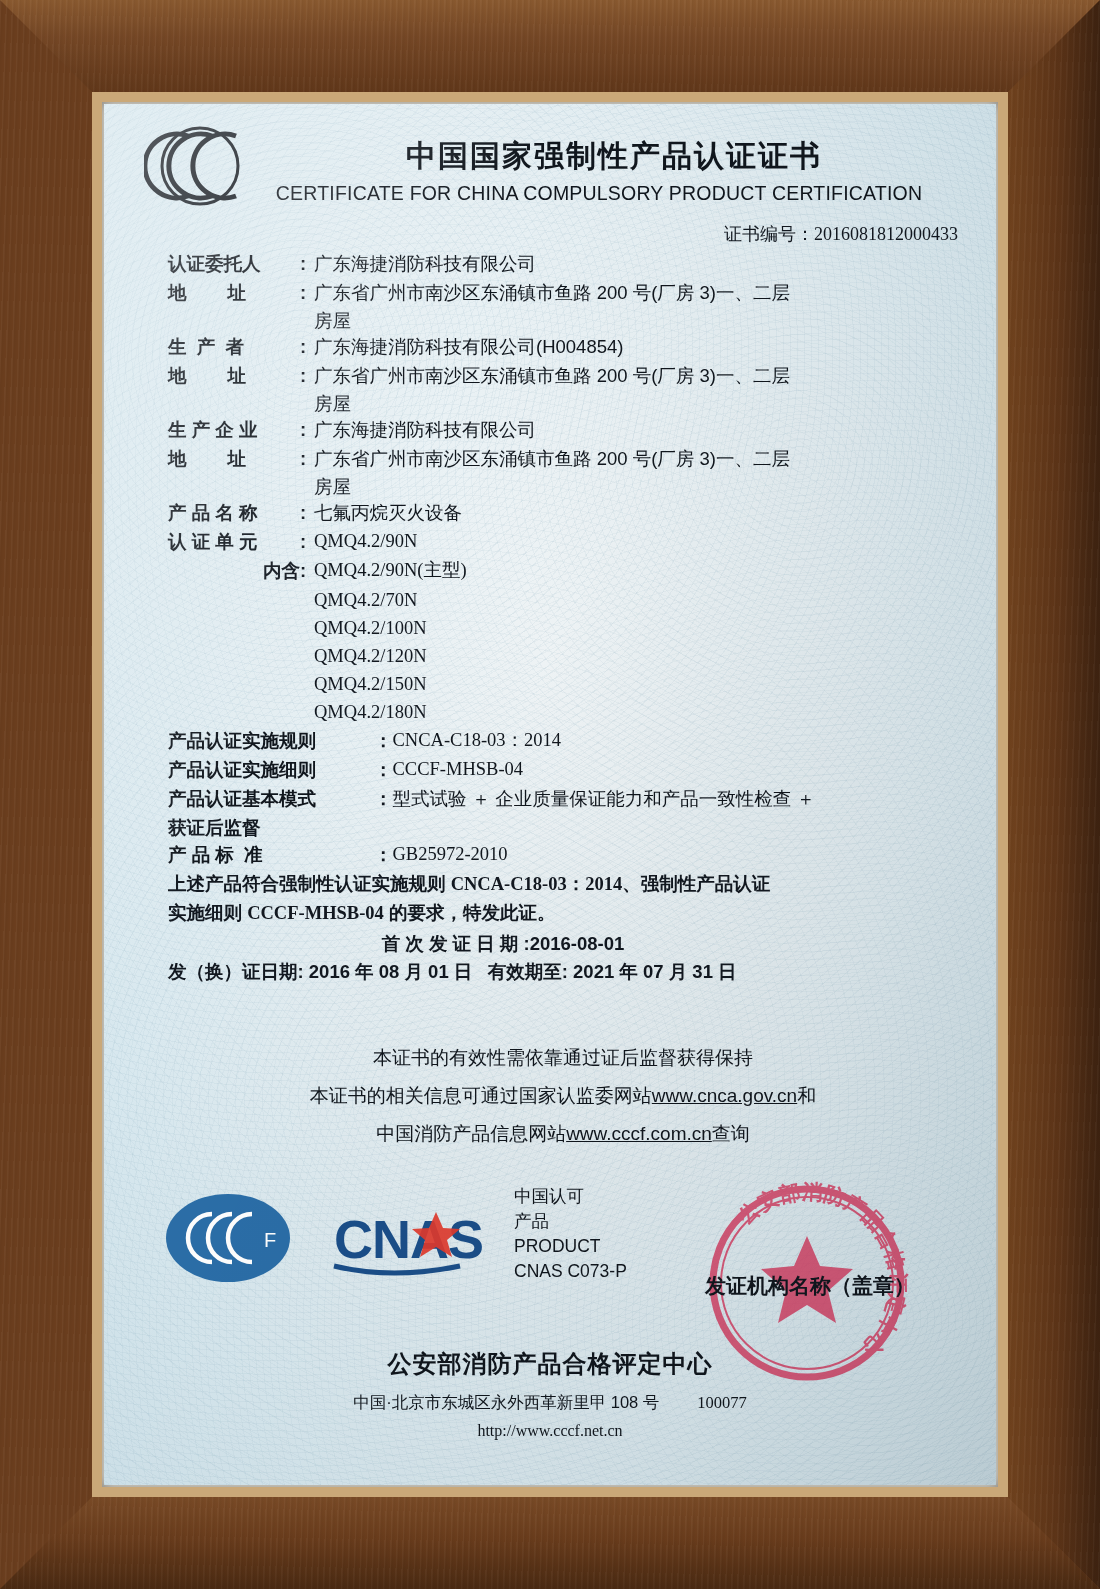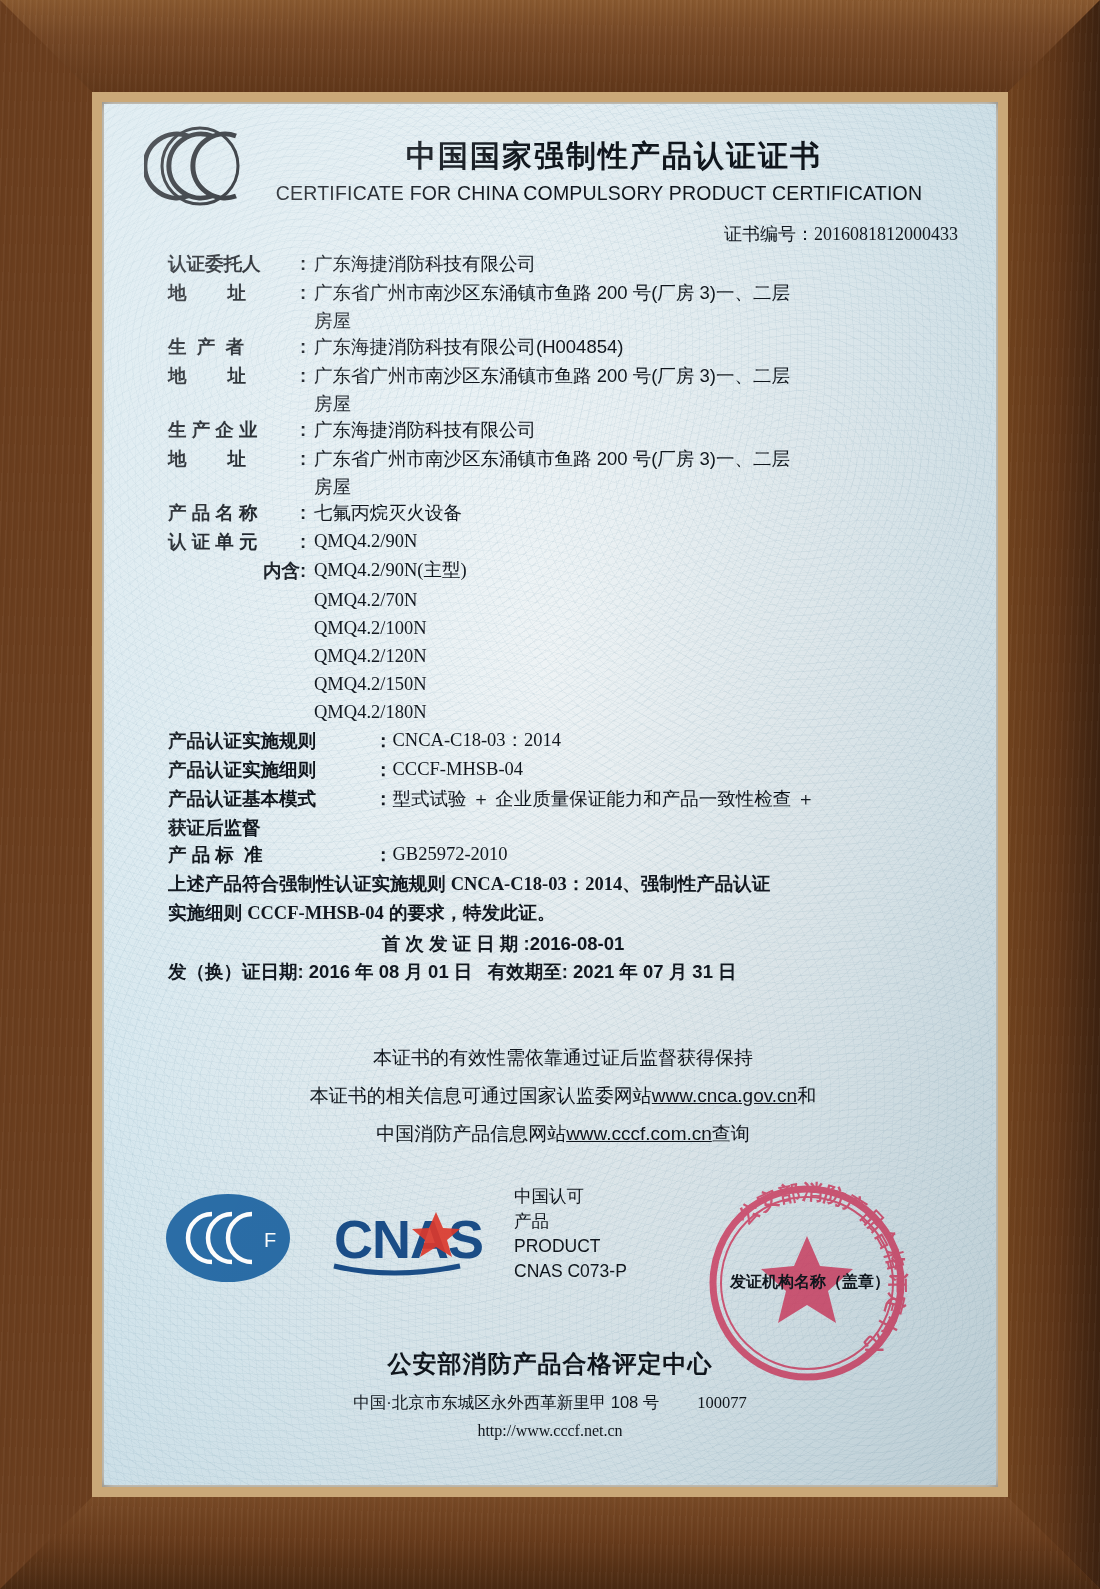--- a/index.html
+++ b/index.html
@@ -247,21 +247,21 @@
     left: 592px; top: 1068px;
     width: 222px; height: 222px;
   }
   .issuer-label {
     position: absolute;
     left: 566px; top: 1168px;
     width: 280px;
     text-align: center;
     font-family: "Liberation Sans", sans-serif;
     font-weight: bold;
-    font-size: 16px;
+    font-size: 21px;
     color: #10161d;
     z-index: 3;
   }
 
   
   .footer-org {
     position: absolute;
     left: 0; top: 1244px;
     width: 892px;
     text-align: center;

